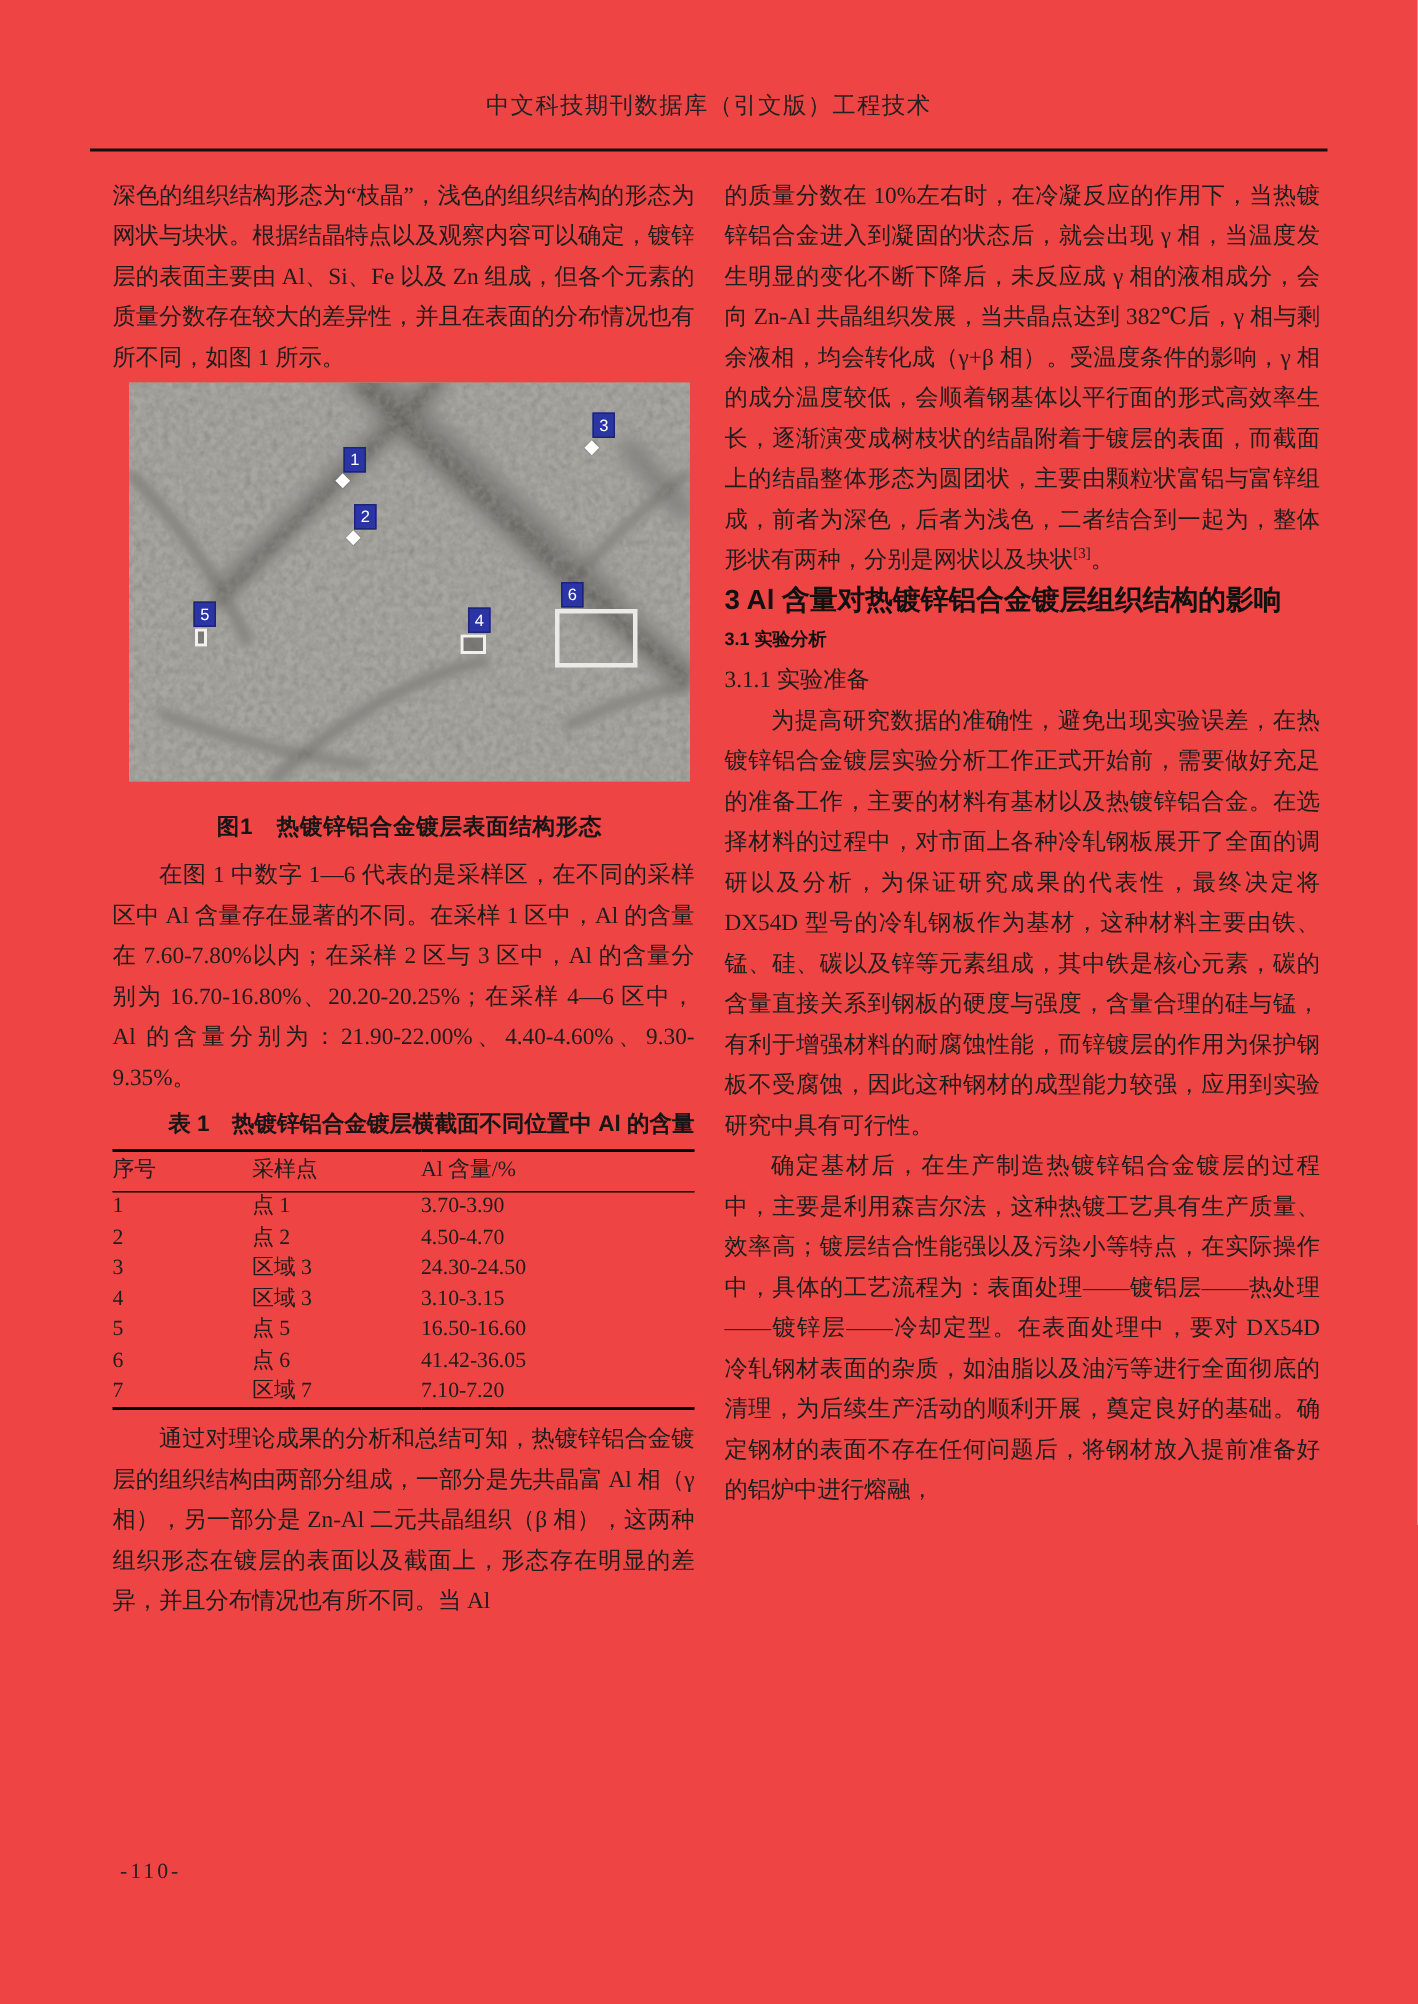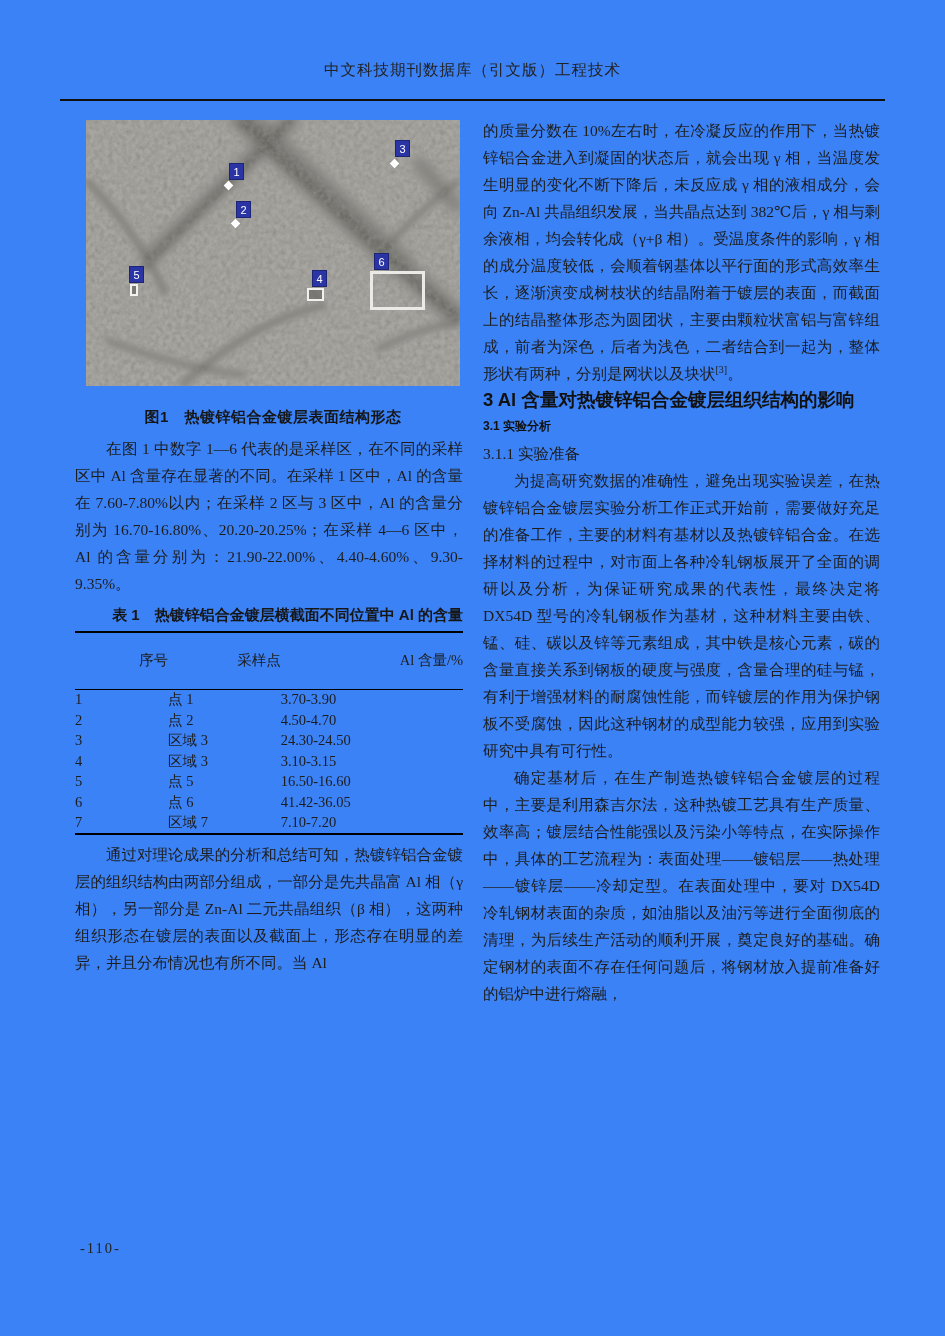--- a/index.html
+++ b/index.html
@@ -4,21 +4,21 @@
 <style>
   html,body{margin:0;padding:0;}
   body{
     width:945px;height:1336px;
     background:#fbfbfa;
     font-family:"Liberation Serif","DejaVu Serif",serif;
     color:#1d1d1d;
     overflow:hidden;
     position:relative;
   }
-  .page{position:absolute;inset:0;background:#3b82f6;}
+  .page{position:absolute;inset:0;background:#ef4444;}
   .jheader{
     position:absolute;top:60px;left:0;width:945px;
     text-align:center;font-size:15.5px;letter-spacing:1px;color:#222;
   }
   .jheader-rule{
     position:absolute;top:99px;left:60px;width:825px;height:0;
     border-top:2px solid #111;
   }
   .col{position:absolute;top:117px;font-size:15.5px;line-height:27px;text-align:justify;}
   .col-left{left:75px;width:388px;}
@@ -49,21 +49,21 @@
   
   .tbl-caption{
     margin:4px 0 3px 0;text-align:right;font-weight:bold;font-size:15px;
     font-family:"Liberation Sans",sans-serif;color:#161616;
   }
   table.data{
     width:100%;border-collapse:collapse;font-size:14.5px;line-height:19.5px;
     border-top:2.5px solid #000;border-bottom:2.5px solid #000;margin-bottom:6px;
   }
   table.data th{
-    font-weight:normal;text-align:right;border-bottom:1.5px solid #000;padding:18px 0;
+    font-weight:normal;text-align:left;border-bottom:1.5px solid #000;padding:3px 0;
   }
   table.data td{padding:0.5px 0;}
   .c1{width:24%;}.c2{width:29%;}.c3{width:47%;}
 
   
   .h2{
     font-family:"Liberation Sans",sans-serif;font-weight:bold;font-size:18.5px;
     line-height:26px;margin:13px 0 12px 0;color:#111;text-align:left;text-indent:0;
   }
   .h3{
@@ -78,20 +78,21 @@
 </style>
 </head>
 <body>
 
 <div class="page">
 
   <div class="jheader">中文科技期刊数据库（引文版）工程技术</div>
   <div class="jheader-rule"></div>
 
   <div class="col col-left">
+    <p>深色的组织结构形态为“枝晶”，浅色的组织结构的形态为网状与块状。根据结晶特点以及观察内容可以确定，镀锌层的表面主要由 Al、Si、Fe 以及 Zn 组成，但各个元素的质量分数存在较大的差异性，并且在表面的分布情况也有所不同，如图 1 所示。</p>
 
     <div class="figure-wrap">
       <div class="micrograph">
         <svg width="374" height="266" viewBox="0 0 374 266">
           <defs>
             <filter id="speck" x="0" y="0" width="100%" height="100%">
               <feTurbulence type="fractalNoise" baseFrequency="0.22 0.2" numOctaves="3" seed="7"></feTurbulence>
               <feColorMatrix type="matrix" values="0 0 0 0 0.27  0 0 0 0 0.26  0 0 0 0 0.24  0.9 0.9 0.9 0 -1.05"></feColorMatrix>
             </filter>
             <filter id="soft">

